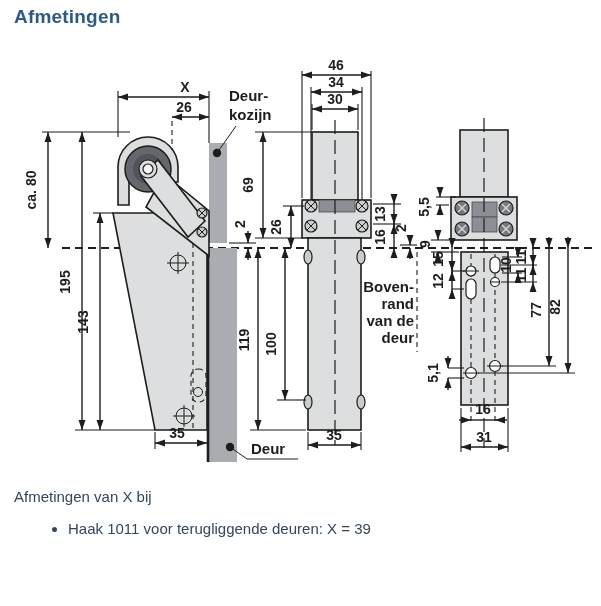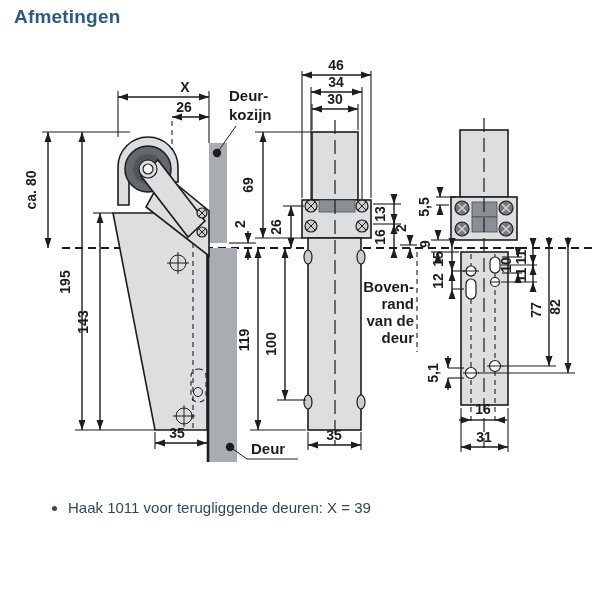--- a/index.html
+++ b/index.html
@@ -304,17 +304,18 @@
 
         <line class="ext" x1="461" y1="408" x2="461" y2="452"></line>
         <line class="ext" x1="508" y1="408" x2="508" y2="452"></line>
         <line class="dim d2" x1="461" y1="447" x2="508" y2="447"></line>
         <text class="d" x="484" y="442" text-anchor="middle">31</text>
       </g>
     </g>
   </svg>
 
   <div id="footer">
+    <p class="heading">Afmetingen van X bij</p>
     <ul>
       <li>Haak 1011 voor terugliggende deuren: X = 39</li>
     </ul>
   </div>
 </div>
 
 </body></html>

